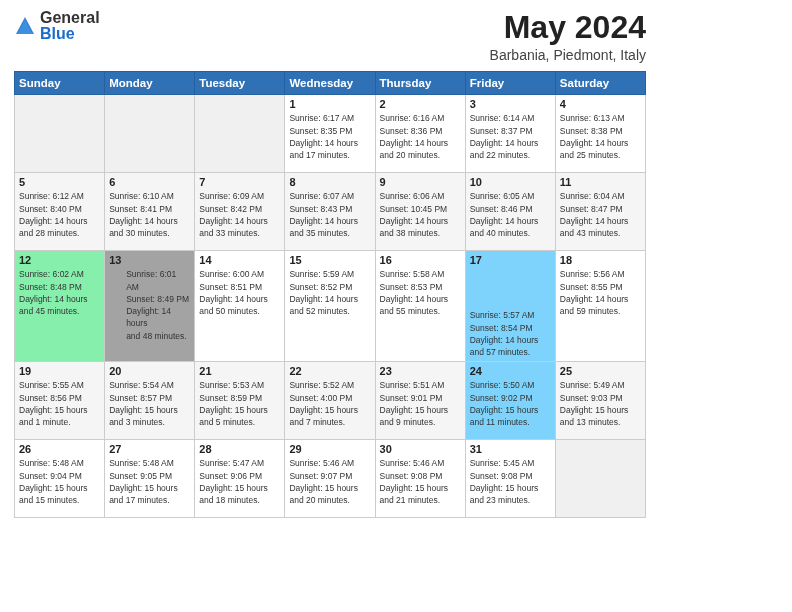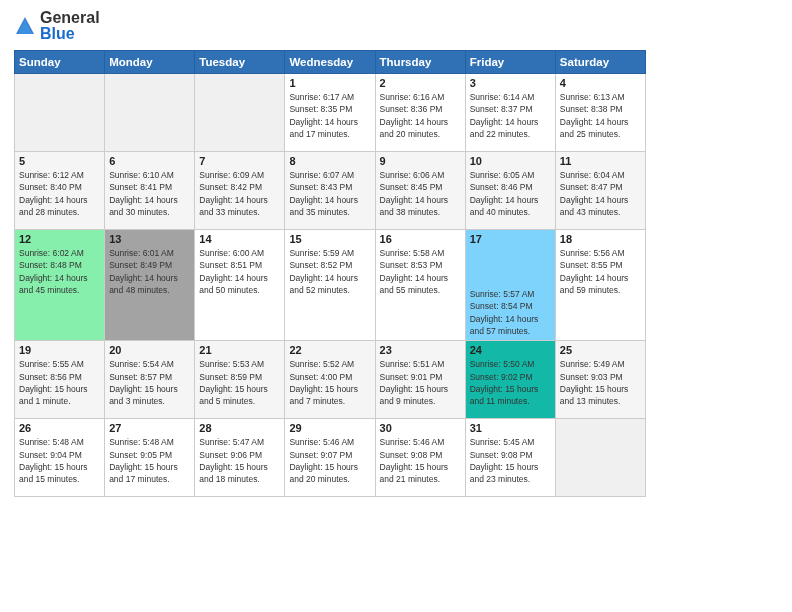--- a/index.html
+++ b/index.html
@@ -114,20 +114,24 @@
         <polygon points="22,4 40,38 4,38" fill="#1a6dcc" opacity="0.85"></polygon>
         <polygon points="22,10 36,38 8,38" fill="#3a9ae8" opacity="0.6"></polygon>
       </svg>
       <div>
         <div style="line-height:1">
           <span class="logo-text-general">General</span><br>
           <span class="logo-text-blue">Blue</span>
         </div>
       </div>
     </div>
+    <div class="title-block">
+      <div class="main-title">May 2024</div>
+      <div class="sub-title">Barbania, Piedmont, Italy</div>
+    </div>
   </div>
 
   <table class="calendar">
     <thead>
       <tr>
       <th>Sunday</th>
           <th>Monday</th>
           <th>Tuesday</th>
           <th>Wednesday</th>
           <th>Thursday</th>
@@ -194,21 +198,21 @@
           <td style="background: rgb(245, 245, 245);">
             <span class="day-num">8</span>
             <div class="day-info" style="white-space: pre-line;">Sunrise: 6:07 AM
 Sunset: 8:43 PM
 Daylight: 14 hours
 and 35 minutes.</div>
           </td>
           <td style="background: rgb(245, 245, 245);">
             <span class="day-num">9</span>
             <div class="day-info" style="white-space: pre-line;">Sunrise: 6:06 AM
-Sunset: 8:45 PM
+Sunset: 10:45 PM
 Daylight: 14 hours
 and 38 minutes.</div>
           </td>
           <td style="background: rgb(245, 245, 245);">
             <span class="day-num">10</span>
             <div class="day-info" style="white-space: pre-line;">Sunrise: 6:05 AM
 Sunset: 8:46 PM
 Daylight: 14 hours
 and 40 minutes.</div>
           </td>
@@ -223,21 +227,21 @@
         <tr style="background: rgb(255, 255, 255);">
           <td style="background: #86efac;">
             <span class="day-num">12</span>
             <div class="day-info" style="white-space: pre-line;">Sunrise: 6:02 AM
 Sunset: 8:48 PM
 Daylight: 14 hours
 and 45 minutes.</div>
           </td>
           <td style="background: #a3a3a3;">
             <span class="day-num">13</span>
-            <div class="day-info" style="white-space: pre-line;">Sunrise: 6:01 AM
+            <div class="day-info" style="white-space: pre-line; margin-left: 17px;">Sunrise: 6:01 AM
 Sunset: 8:49 PM
 Daylight: 14 hours
 and 48 minutes.</div>
           </td>
           <td style="background: rgb(255, 255, 255);">
             <span class="day-num">14</span>
             <div class="day-info" style="white-space: pre-line;">Sunrise: 6:00 AM
 Sunset: 8:51 PM
 Daylight: 14 hours
 and 50 minutes.</div>
@@ -300,21 +304,21 @@
 Daylight: 15 hours
 and 7 minutes.</div>
           </td>
           <td style="background: rgb(245, 245, 245);">
             <span class="day-num">23</span>
             <div class="day-info" style="white-space: pre-line;">Sunrise: 5:51 AM
 Sunset: 9:01 PM
 Daylight: 15 hours
 and 9 minutes.</div>
           </td>
-          <td style="background: #14b8a6;">
+          <td style="background: #7dd3fc;">
             <span class="day-num">24</span>
             <div class="day-info" style="white-space: pre-line;">Sunrise: 5:50 AM
 Sunset: 9:02 PM
 Daylight: 15 hours
 and 11 minutes.</div>
           </td>
           <td style="background: rgb(245, 245, 245);">
             <span class="day-num">25</span>
             <div class="day-info" style="white-space: pre-line;">Sunrise: 5:49 AM
 Sunset: 9:03 PM

